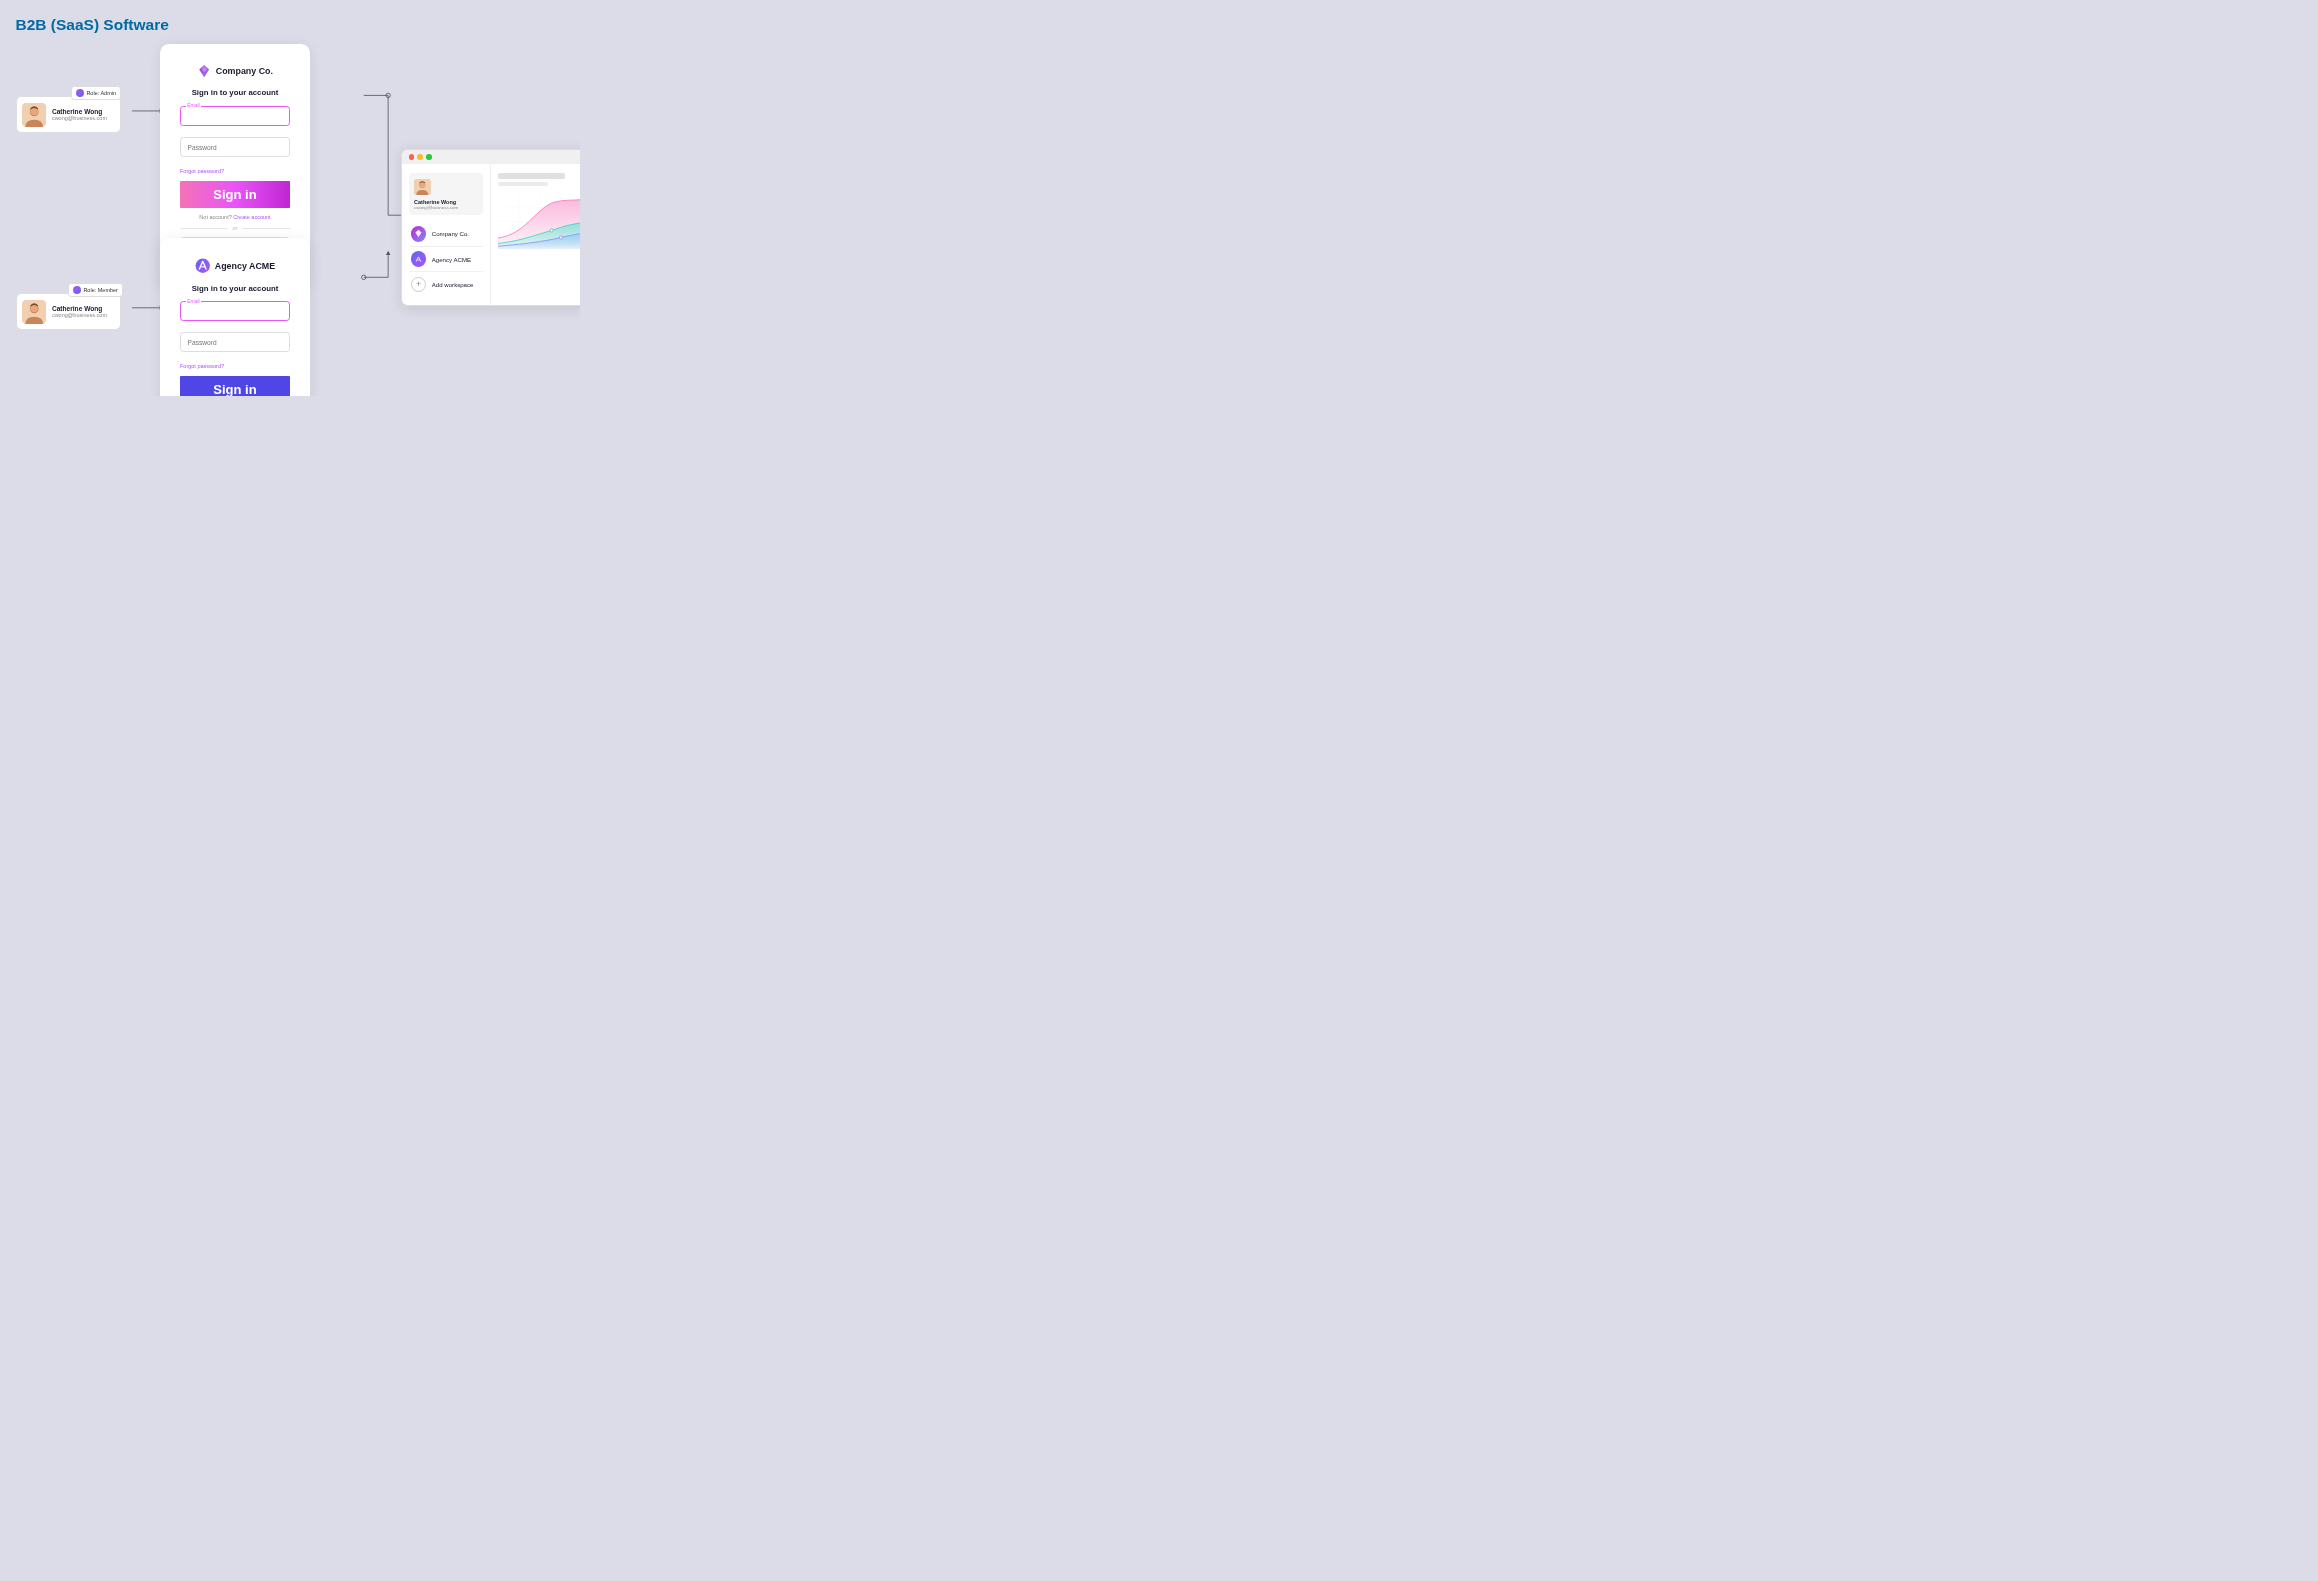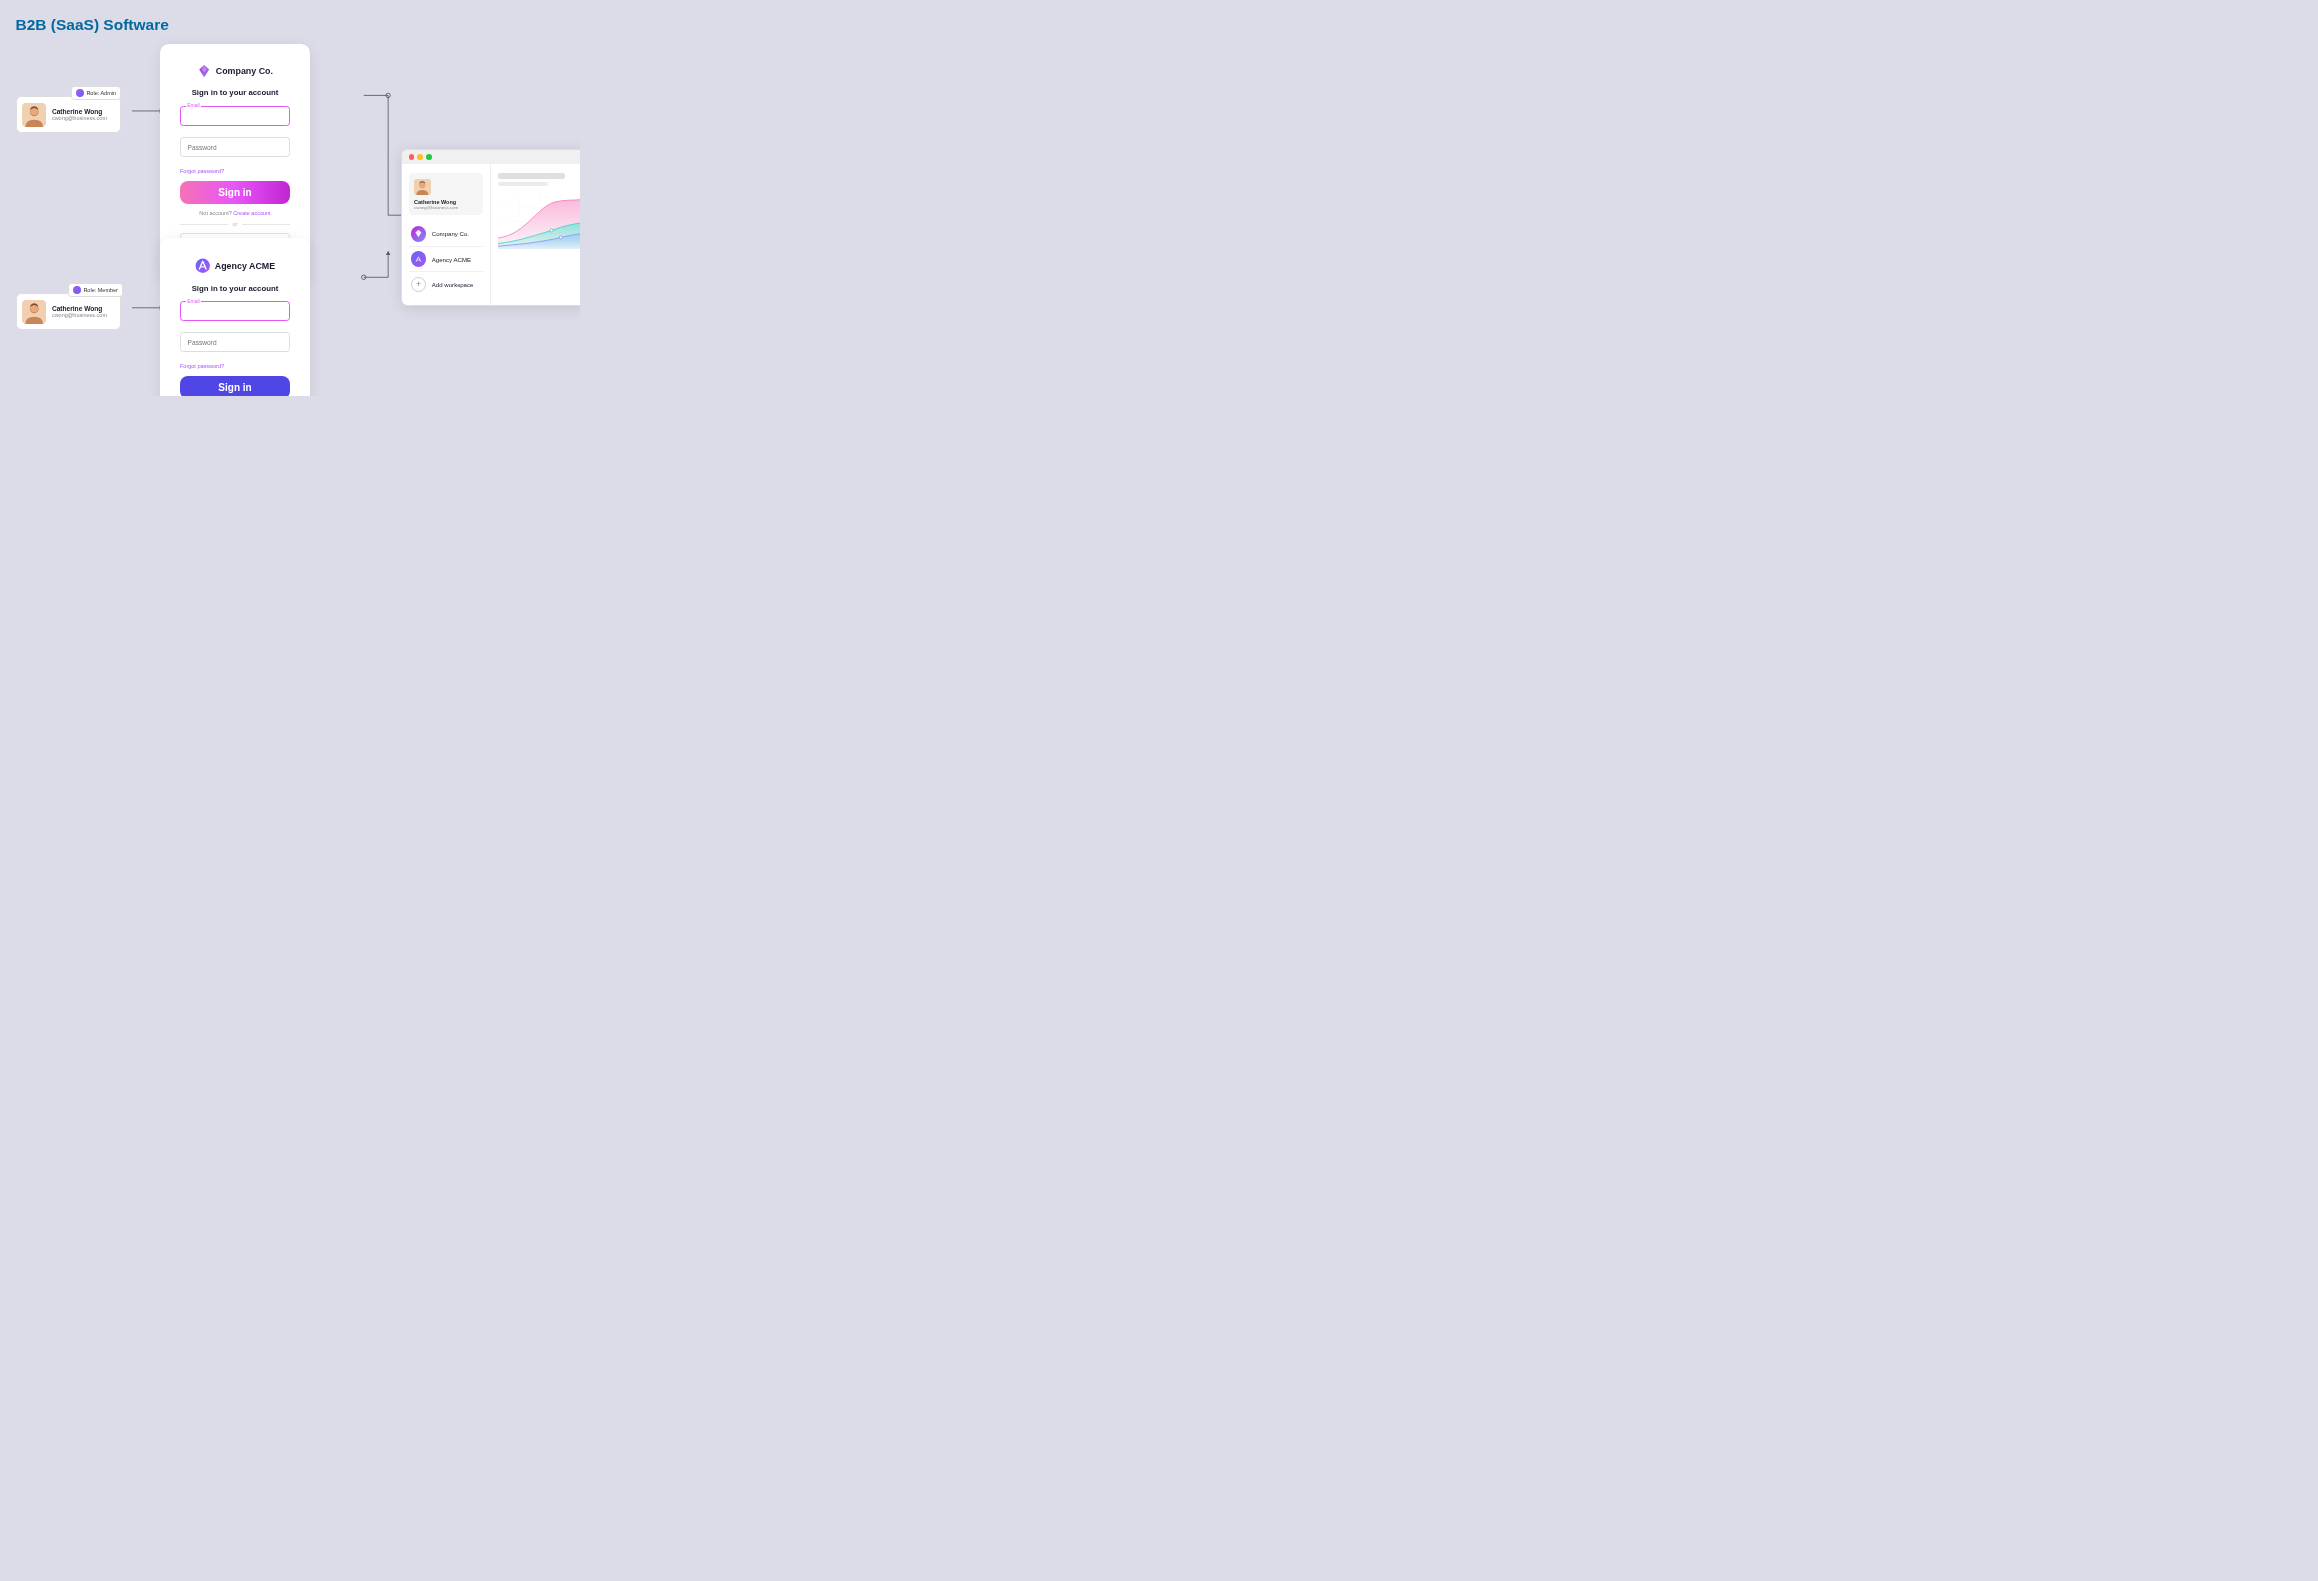--- a/index.html
+++ b/index.html
@@ -127,23 +127,23 @@
       font-size: 5.5px;
       color: #a855f7;
       cursor: pointer;
       margin-bottom: 6.6px;
       display: block;
     }
 
     .sign-in-btn {
       width: 100%;
       border: none;
-      border-radius: 8px;
+      border-radius: 1px;
       padding: 6.1px;
-      font-size: 10px;
+      font-size: 13px;
       font-weight: 600;
       color: #fff;
       cursor: pointer;
       margin-bottom: 5.5px;
     }
     .sign-in-btn.pink { background: linear-gradient(90deg, #f472b6, #e855f7, #c026d3); }
     .sign-in-btn.purple { background: #4f46e5; }
 
     .create-account-text {
       text-align: center;

